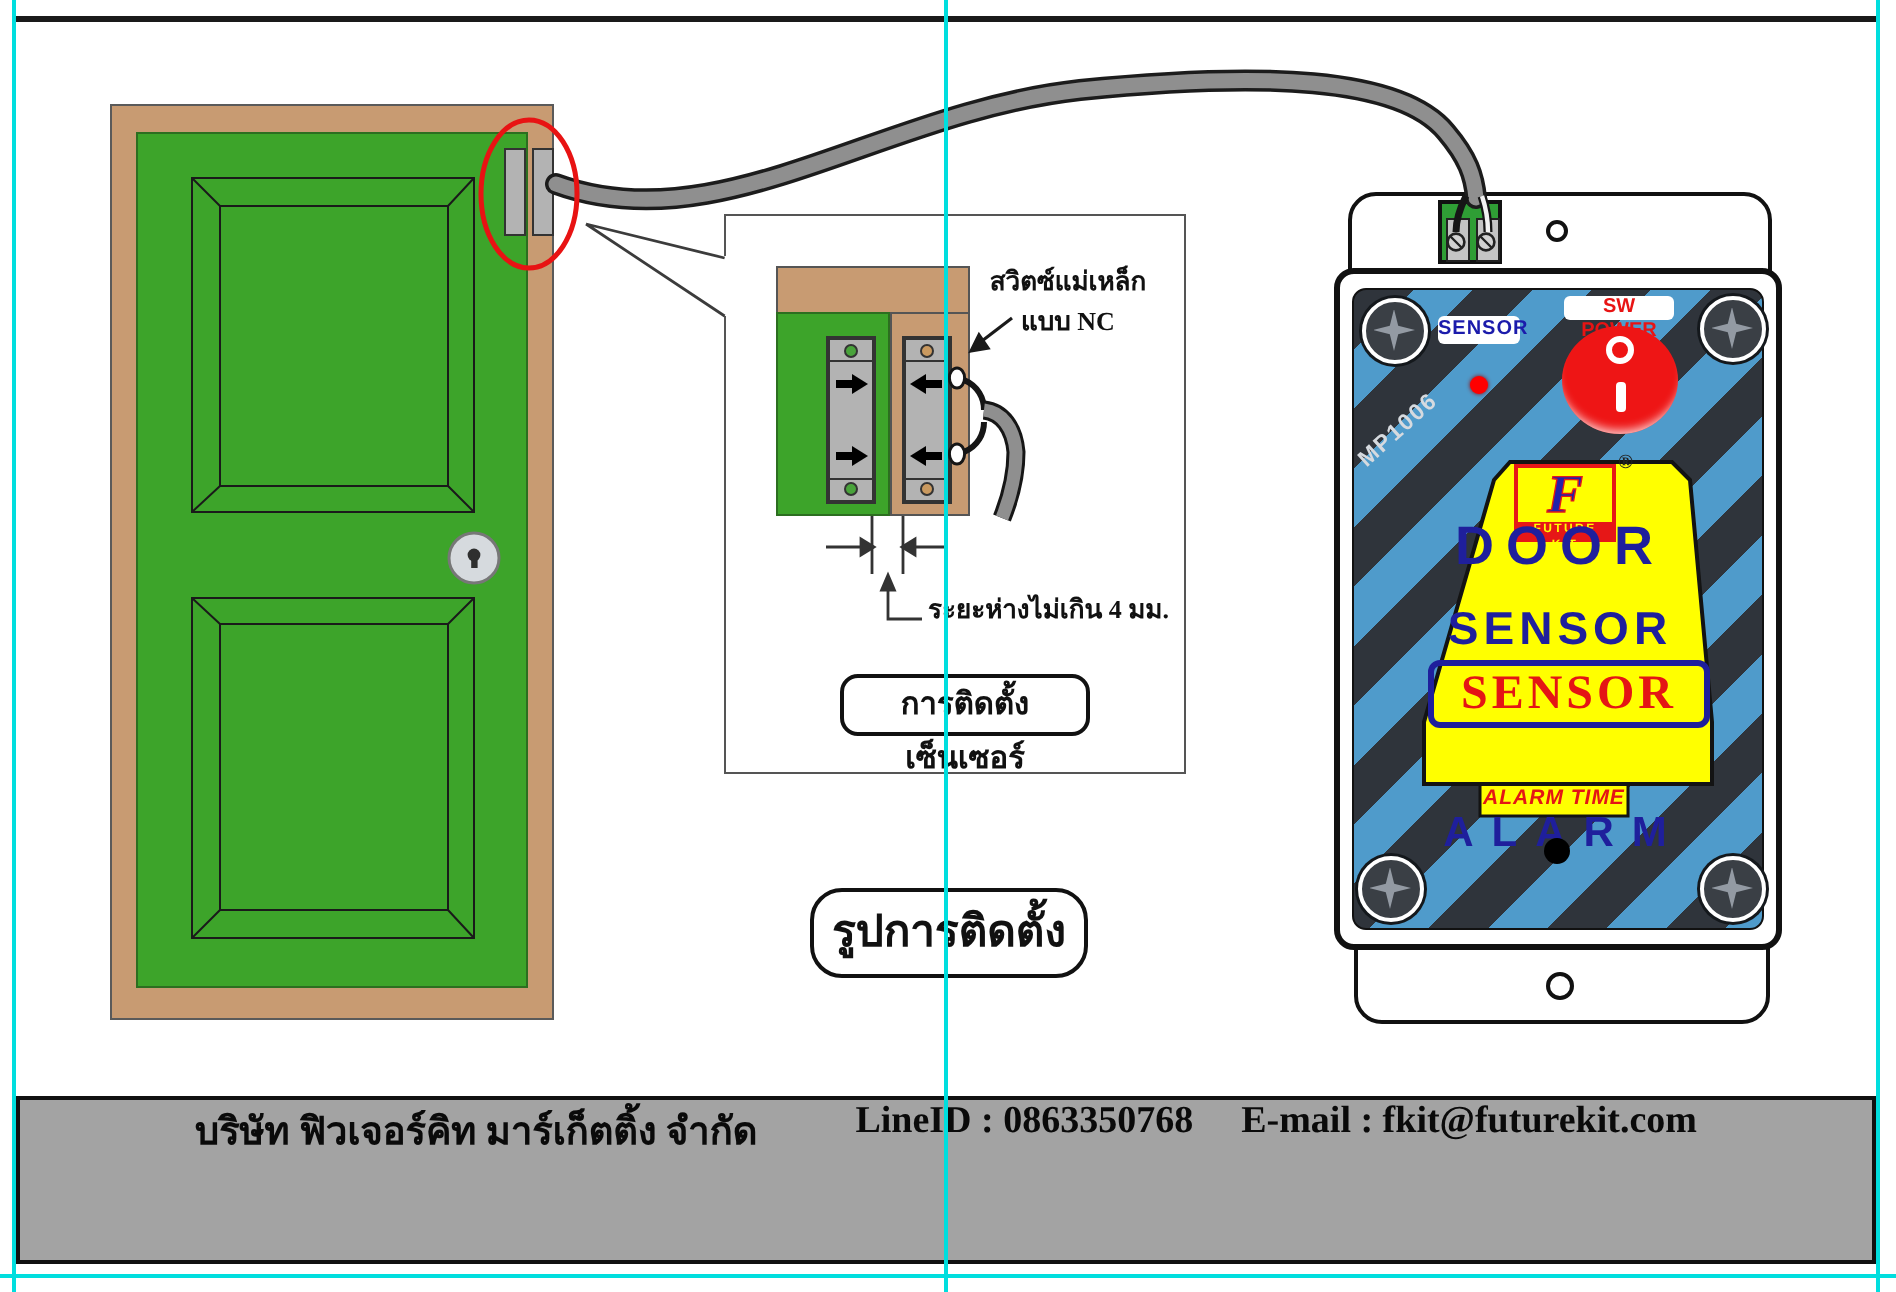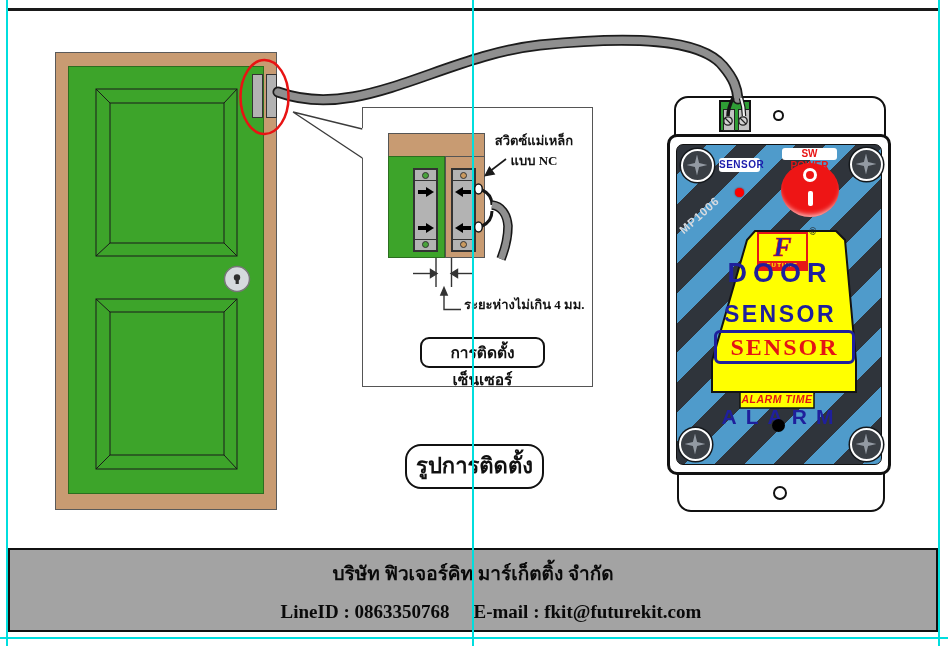--- a/index.html
+++ b/index.html
@@ -68,21 +68,21 @@
   .reg{left:809px;top:226px;font-size:10px;font-weight:bold;color:#222;z-index:12;}
   .warn-box{left:714px;top:330px;width:141px;height:34px;border:3px solid #1f1f9c;border-radius:6px;z-index:12;
             font-family:"Liberation Serif",serif;font-weight:bold;font-size:24px;line-height:28px;letter-spacing:2px;
             color:#e41515;text-align:center;}
   .delay{left:741px;top:392px;width:72px;height:15px;text-align:center;z-index:12;color:#e41515;
          font-family:"Liberation Sans",sans-serif;font-style:italic;font-weight:bold;font-size:10.5px;line-height:15px;letter-spacing:.5px;}
   .dot{left:771.5px;top:419px;width:13px;height:13px;background:#000;border-radius:50%;z-index:12;}
 
   
   .footer{left:8px;top:548px;width:930px;height:84px;background:#a3a3a3;border:2.5px solid #111;z-index:8;
-          display:flex;flex-direction:column;justify-content:center;gap:13px;text-align:right;}
+          display:flex;flex-direction:row;justify-content:center;gap:13px;text-align:right;}
   .f-row{display:flex;justify-content:center;gap:42px;font-weight:bold;font-size:19px;color:#0a0a0a;}
 
   svg{display:block;}
   .overlay{position:absolute;left:0;top:0;z-index:30;pointer-events:none;}
   .badge-svg{position:absolute;left:700px;top:225px;z-index:11;}
 </style>
 </head>
 <body>
 
 <div class="canvas">

